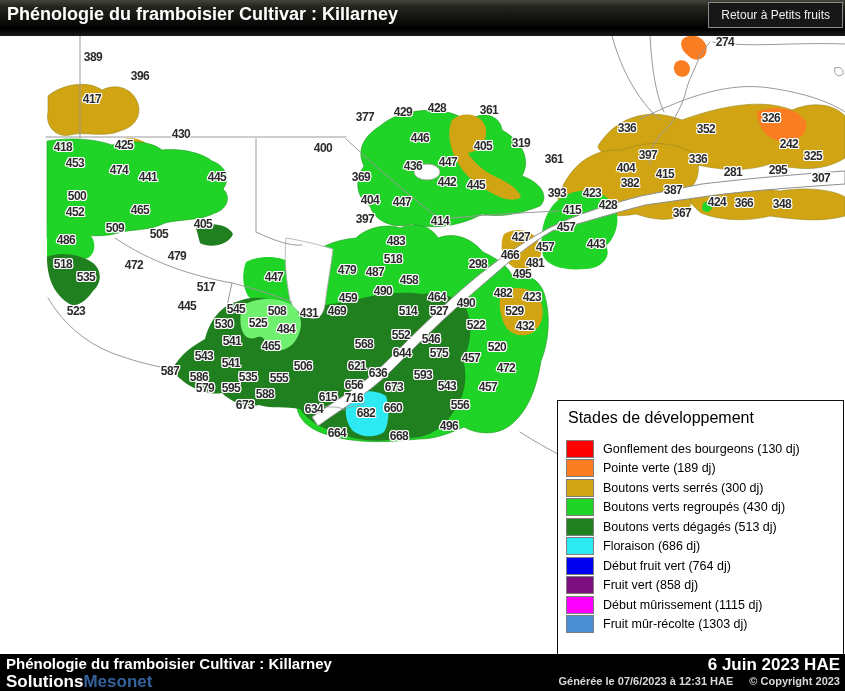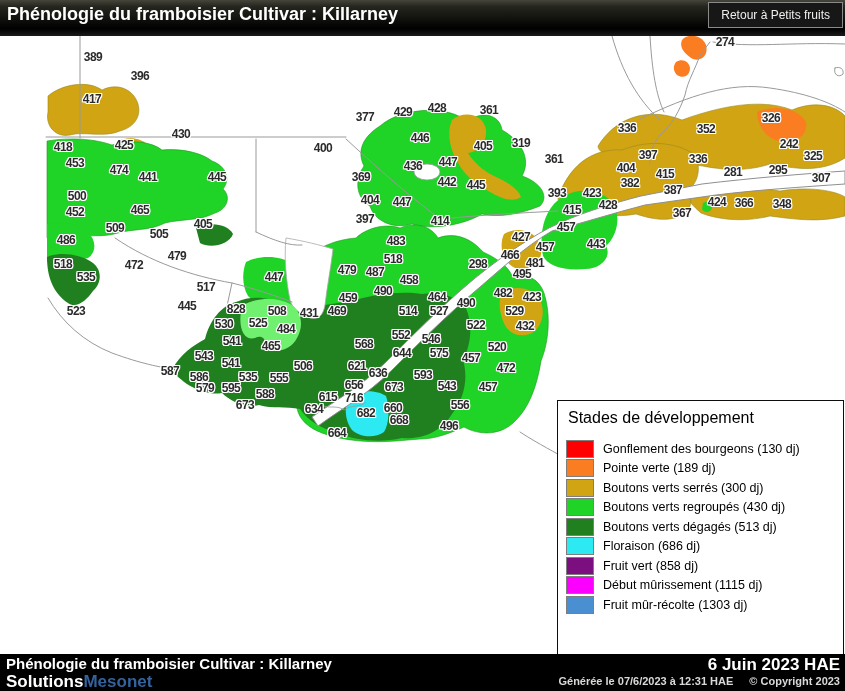--- a/index.html
+++ b/index.html
@@ -218,24 +218,24 @@
       <span style="left: 354px; top: 385px;">656</span>
       <span style="left: 394px; top: 387px;">673</span>
       <span style="left: 447px; top: 386px;">543</span>
       <span style="left: 488px; top: 387px;">457</span>
       <span style="left: 328px; top: 397px;">615</span>
       <span style="left: 354px; top: 398px;">716</span>
       <span style="left: 314px; top: 409px;">634</span>
       <span style="left: 356px; top: 413px; padding-left: 20px;">682</span>
       <span style="left: 393px; top: 408px;">660</span>
       <span style="left: 460px; top: 405px;">556</span>
-      <span style="left: 392px; top: 420px; padding-left: 14px;">668</span>
+      <span style="left: 392px; top: 436px; padding-left: 14px;">668</span>
       <span style="left: 449px; top: 426px;">496</span>
       <span style="left: 337px; top: 433px;">664</span>
-      <span style="left: 236px; top: 309px;">828</span>
+      <span style="left: 236px; top: 309px;">545</span>
       <span style="left: 263px; top: 311px; padding-left: 28px;">508</span>
       <span style="left: 224px; top: 324px;">530</span>
       <span style="left: 258px; top: 323px;">525</span>
       <span style="left: 286px; top: 329px;">484</span>
       <span style="left: 232px; top: 341px;">541</span>
       <span style="left: 271px; top: 346px;">465</span>
       <span style="left: 204px; top: 356px;">543</span>
       <span style="left: 231px; top: 363px;">541</span>
       <span style="left: 170px; top: 371px;">587</span>
       <span style="left: 199px; top: 377px;">586</span>
@@ -274,20 +274,24 @@
       </div>
       <div class="legend-row">
         <span class="legend-swatch" style="background: rgb(32, 128, 31);"></span>
         <span class="legend-label">Boutons verts dégagés (513 dj)</span>
       </div>
       <div class="legend-row">
         <span class="legend-swatch" style="background: rgb(44, 233, 242);"></span>
         <span class="legend-label">Floraison (686 dj)</span>
       </div>
       <div class="legend-row">
+        <span class="legend-swatch" style="background: rgb(0, 0, 240);"></span>
+        <span class="legend-label">Début fruit vert (764 dj)</span>
+      </div>
+      <div class="legend-row">
         <span class="legend-swatch" style="background: rgb(124, 15, 128);"></span>
         <span class="legend-label">Fruit vert (858 dj)</span>
       </div>
       <div class="legend-row">
         <span class="legend-swatch" style="background: rgb(251, 0, 255);"></span>
         <span class="legend-label">Début mûrissement (1115 dj)</span>
       </div>
       <div class="legend-row">
         <span class="legend-swatch" style="background: rgb(74, 143, 210);"></span>
         <span class="legend-label">Fruit mûr-récolte (1303 dj)</span>

